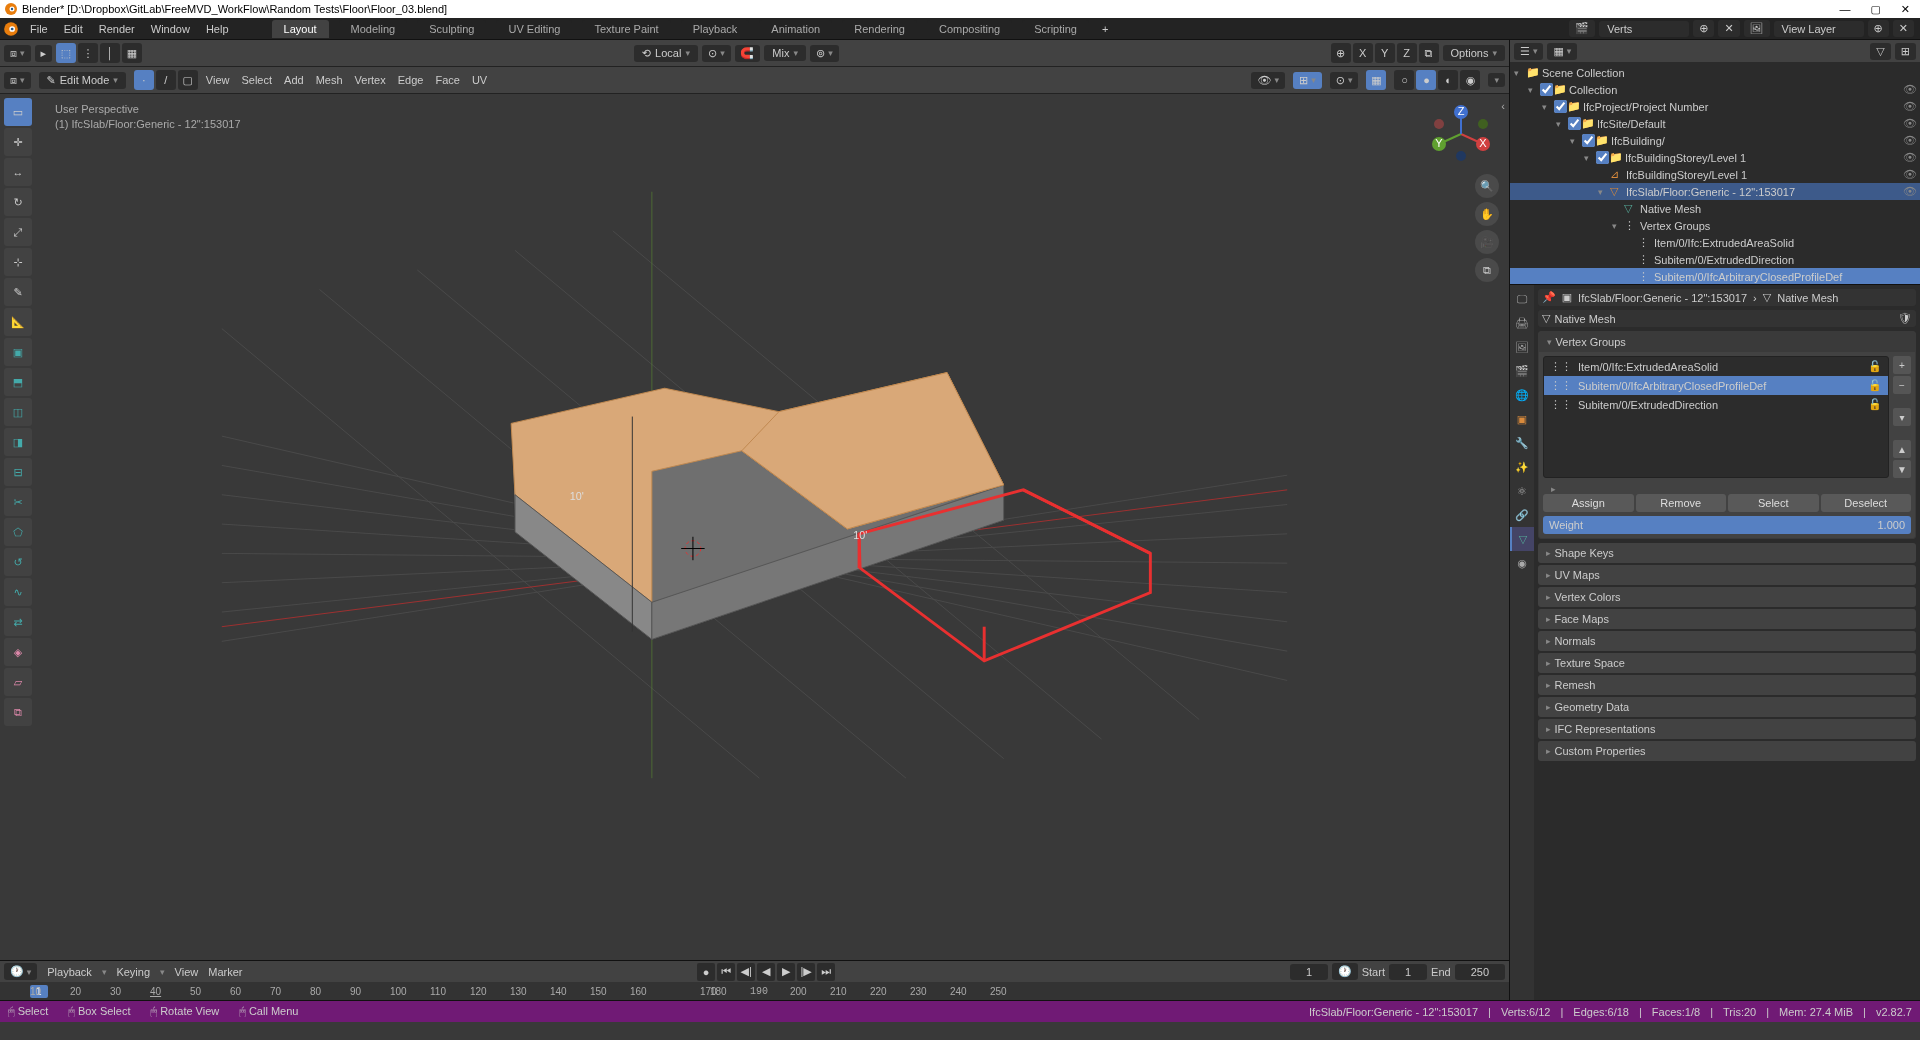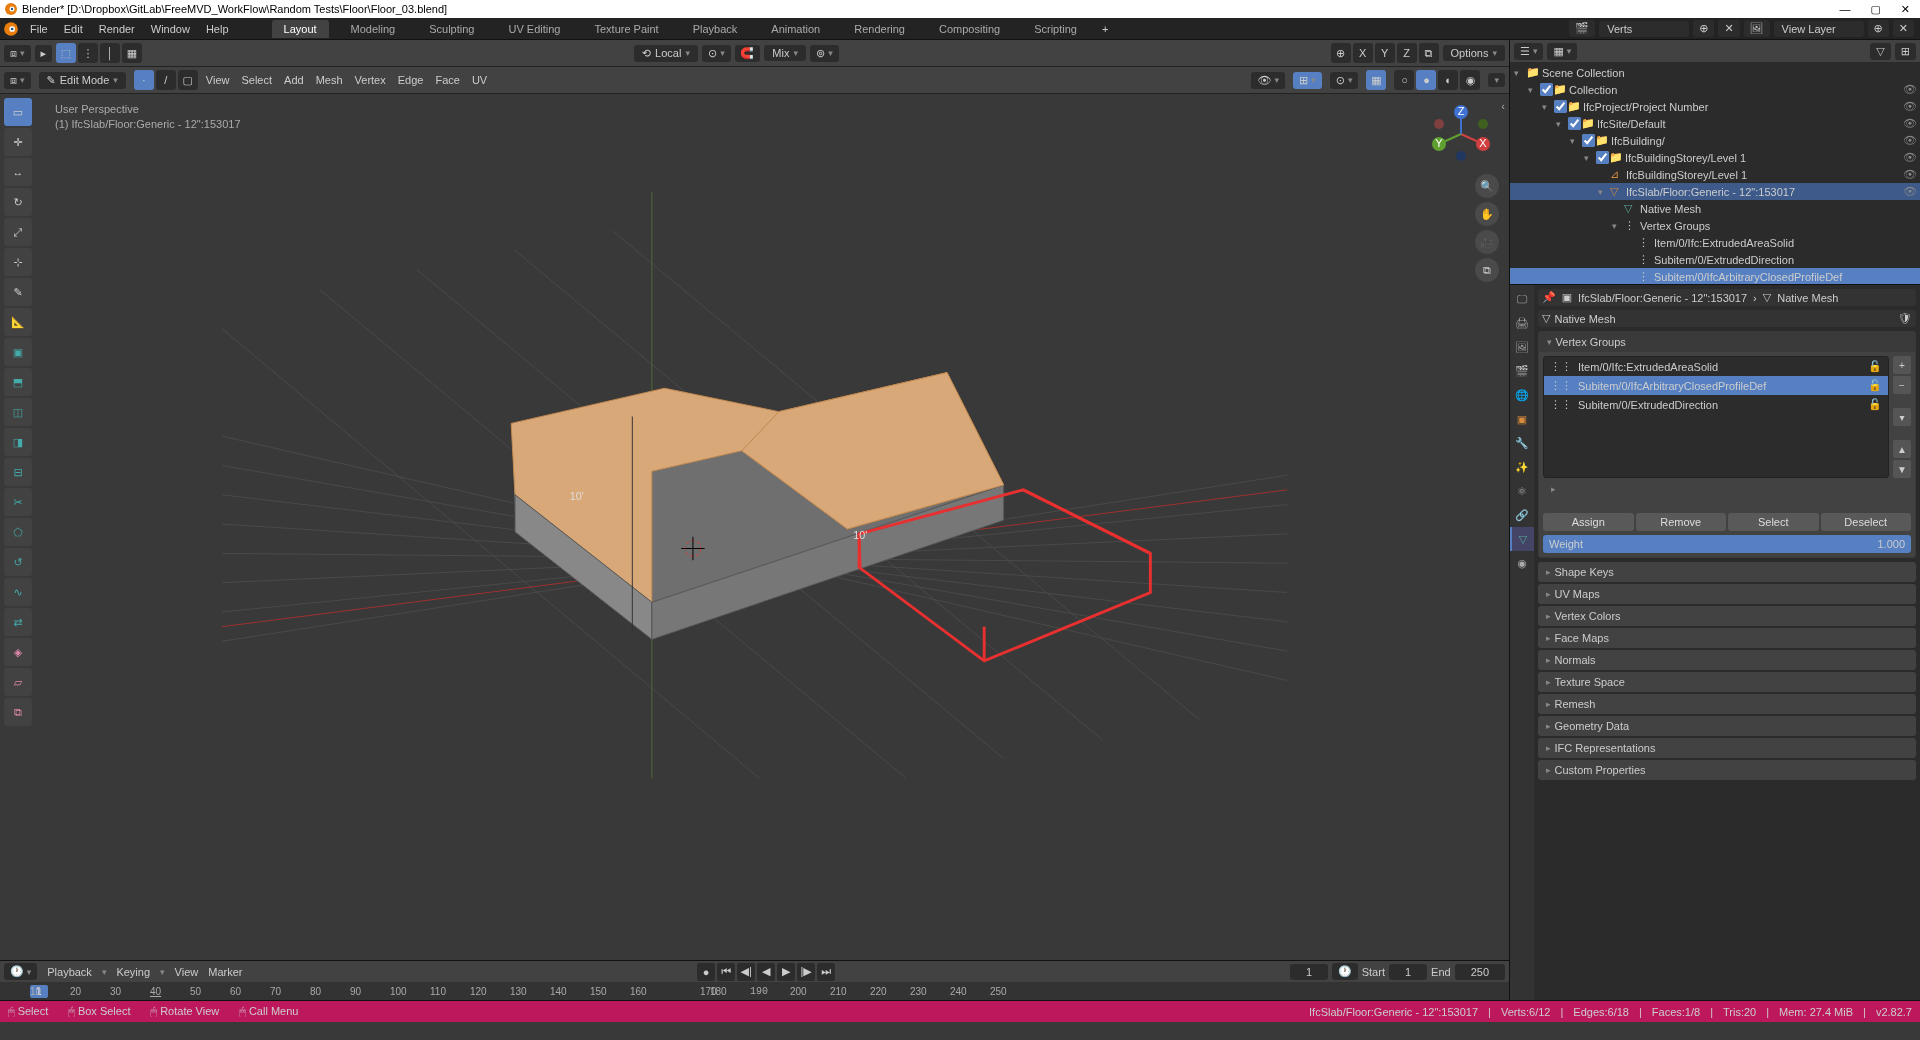--- a/index.html
+++ b/index.html
@@ -55,34 +55,34 @@
 .prop-tabs .ptab.active { background: #446; border-left: 2px solid #5680C2; }
 .prop-content { flex: 1; padding: 4px; overflow: auto; }
 .prop-header { display: flex; align-items: center; gap: 6px; padding: 2px 4px; background: #333; border-radius: 3px; margin-bottom: 4px; }
 .prop-search { display: flex; align-items: center; gap: 4px; background: #333; border-radius: 3px; padding: 2px 4px; margin-bottom: 4px; }
 .prop-panel { border: 1px solid #3a3a3a; border-radius: 3px; margin-bottom: 4px; background: #424242; }
 .prop-panel-header { padding: 4px 8px; background: #3a3a3a; cursor: pointer; display: flex; align-items: center; gap: 4px; }
 .prop-panel-body { padding: 4px; }
 .vg-list { background: #2c2c2c; border-radius: 3px; border: 1px solid #222; }
 .vg-row { padding: 3px 6px; display: flex; align-items: center; gap: 6px; cursor: pointer; }
 .vg-row.selected { background: #5680C2; }
-.vg-buttons { display: flex; gap: 2px; margin-top: 19px; }
+.vg-buttons { display: flex; gap: 2px; margin-top: 0; }
 .vg-buttons button { flex: 1; background: #595959; border: none; color: #ddd; padding: 3px; border-radius: 3px; cursor: pointer; font-size: 11px; }
 .vg-weight { margin-top: 4px; background: #5680C2; border-radius: 3px; padding: 3px 6px; display: flex; justify-content: space-between; }
 .prop-collapsed { padding: 4px 8px; background: #424242; border-radius: 3px; margin-bottom: 2px; cursor: pointer; display: flex; align-items: center; gap: 4px; }
 .timeline { height: 40px; background: #424242; border-top: 1px solid #111; display: flex; flex-direction: column; }
 .timeline-header { height: 22px; display: flex; align-items: center; padding: 0 4px; gap: 10px; }
 .tl-controls { display: flex; gap: 2px; margin: 0 auto; }
 .tl-controls .tlbtn { width: 18px; height: 18px; background: #2c2c2c; border-radius: 2px; display: flex; align-items: center; justify-content: center; cursor: pointer; }
 .tl-frame-controls { display: flex; gap: 4px; align-items: center; }
 .tl-input { background: #2c2c2c; padding: 2px 16px; border-radius: 3px; }
 .timeline-ruler { height: 18px; background: #333; display: flex; align-items: center; position: relative; }
 .timeline-ruler .tick { position: absolute; color: #aaa; font-size: 10px; }
 .timeline-ruler .cur { position: absolute; left: 30px; background: #5680C2; color: #fff; padding: 1px 6px; border-radius: 2px; font-size: 10px; }
-.statusbar { height: 22px; background: #be185d; display: flex; align-items: center; padding: 0 8px; gap: 20px; border-top: 1px solid #111; font-size: 10px; }
+.statusbar { height: 22px; background: #701a75; display: flex; align-items: center; padding: 0 8px; gap: 20px; border-top: 1px solid #111; font-size: 10px; }
 .statusbar .right { margin-left: auto; display: flex; gap: 10px; }
 .chevron { font-size: 9px; color: #888; }
 svg { display: block; }
 .icon-box { width: 18px; height: 18px; background: #555; border-radius: 2px; display: inline-flex; align-items: center; justify-content: center; font-size: 10px; }
 input[type=checkbox] { accent-color: #5680C2; }
 </style>
 </head>
 <body>
 
 <div class="window-titlebar">

